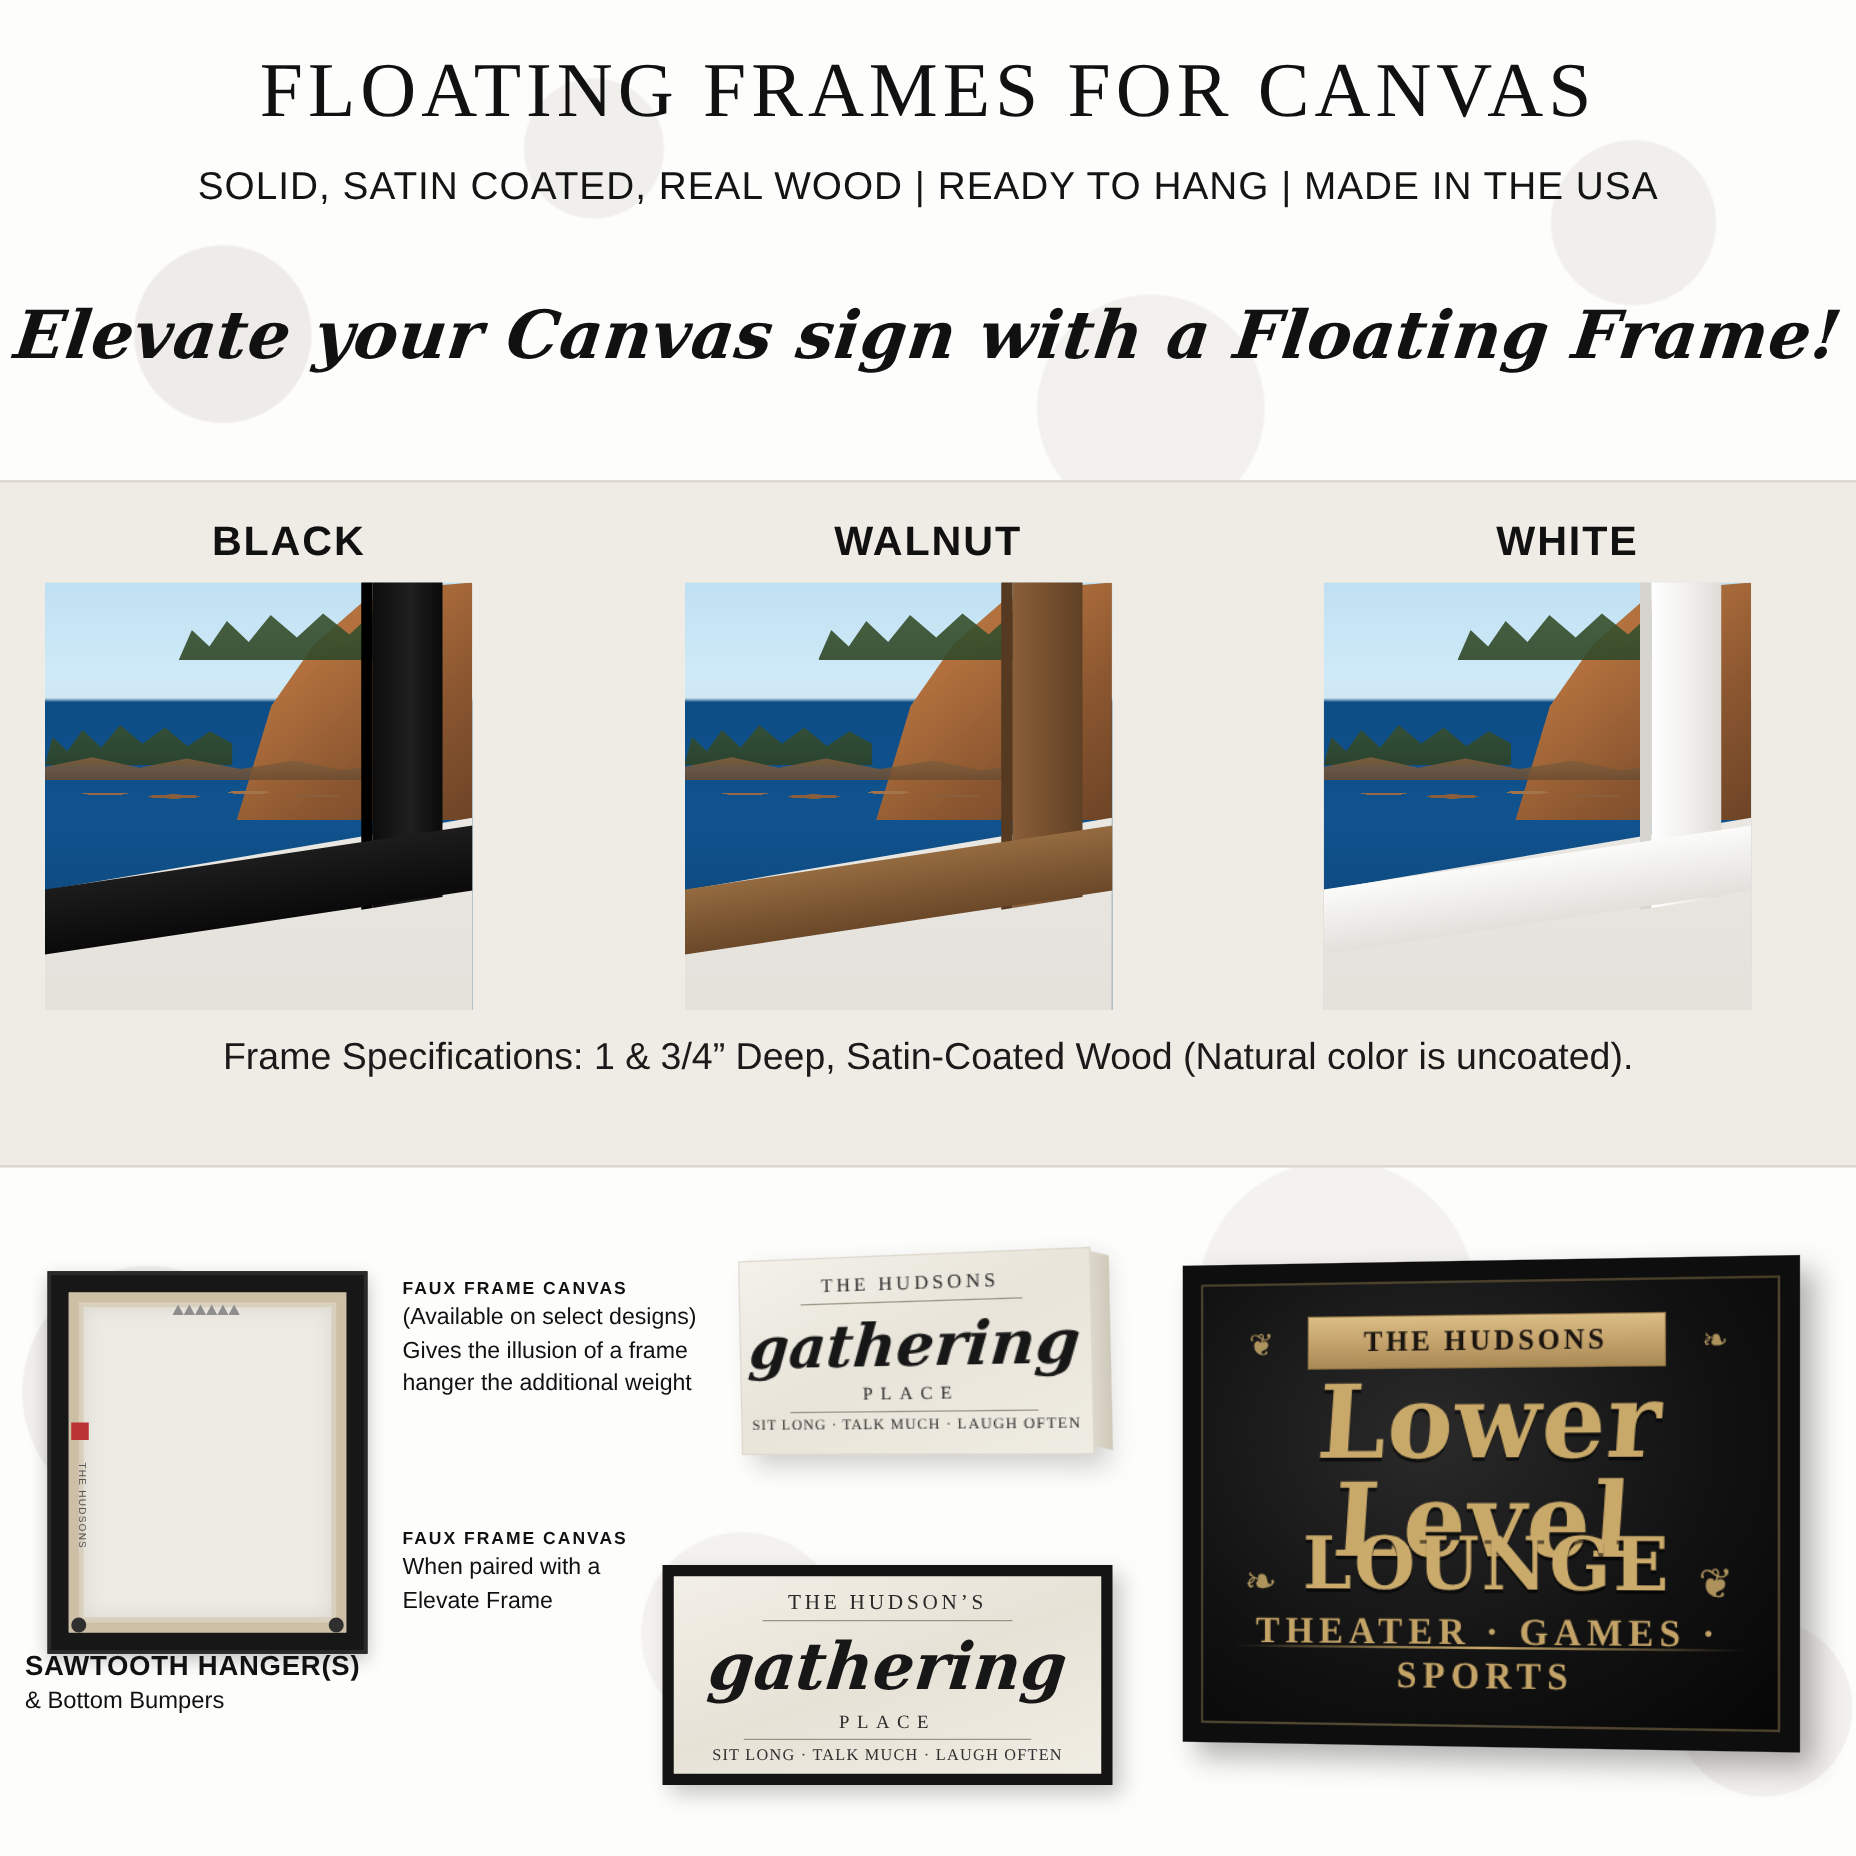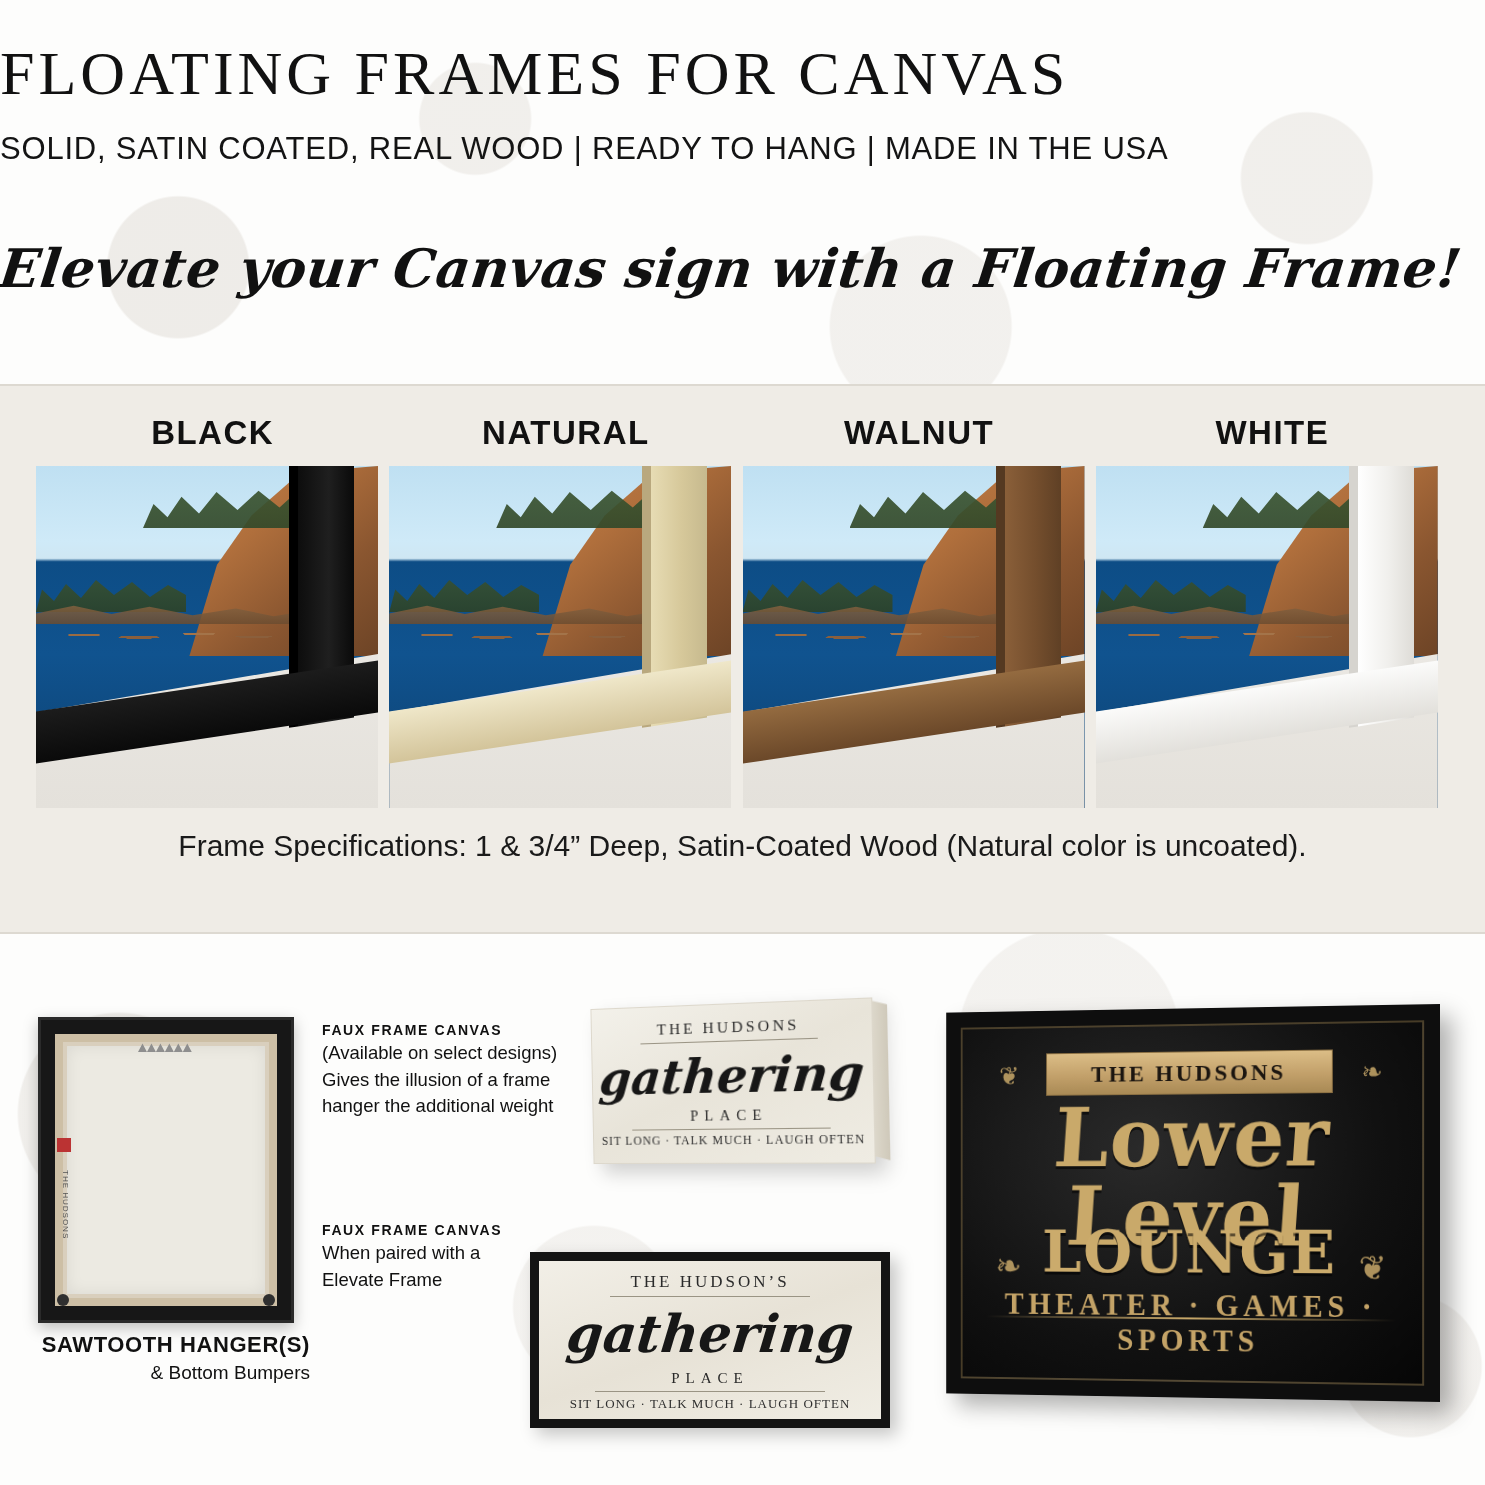--- a/index.html
+++ b/index.html
@@ -29,21 +29,21 @@
       radial-gradient(circle at 72% 70%, rgba(226,222,216,0.35) 0 110px, rgba(0,0,0,0) 112px),
       radial-gradient(circle at 95% 92%, rgba(226,222,216,0.40) 0 70px, rgba(0,0,0,0) 72px),
       #fdfdfc;
   }
 
   
   .header {
     position: absolute;
     top: 0; left: 0; right: 0;
     height: 378px;
-    text-align: left;
+    text-align: center;
   }
   .main-title {
     font-family: "Liberation Serif", serif;
     font-size: 62px;
     letter-spacing: 4px;
     color: #111;
     margin: 38px 0 0 0;
     font-weight: 400;
     white-space: nowrap;
   }
@@ -252,23 +252,23 @@
     left: 20px;
     top: 150px;
     writing-mode: vertical-rl;
     font-size: 8px;
     color: #555;
     letter-spacing: 1px;
   }
   .hanger-caption {
     position: absolute;
     left: 20px;
-    top: 400px;
+    top: 388px;
     width: 290px;
-    text-align: right;
+    text-align: left;
   }
   .hanger-caption .l1 {
     font-size: 22px;
     font-weight: bold;
     letter-spacing: .6px;
     color: #111;
   }
   .hanger-caption .l2 {
     font-size: 19px;
     color: #111;
@@ -486,40 +486,20 @@
           <div class="f-right">
             <div class="f-face" style="background:linear-gradient(90deg,#0d0d0d,#1f1f1f 55%,#0a0a0a);"></div>
             <div class="f-edge" style="left:-9px;top:0;width:9px;height:100%;background:#000;"></div>
           </div>
           <div class="f-bottom">
             <div class="f-face" style="background:linear-gradient(180deg,#1c1c1c,#0a0a0a);"></div>
           </div>
         </div>
       </div>
 
-      <div class="swatch">
-        <div class="swatch-label">NATURAL</div>
-        <div class="photo">
-          <div class="scene">
-            <div class="cliff"></div>
-            <div class="cliff-trees"></div>
-            <div class="trees-left"></div>
-            <div class="shore"></div>
-            <div class="rocks"></div>
-          </div>
-          <div class="wall"></div>
-          <div class="f-right">
-            <div class="f-face" style="background:linear-gradient(90deg,#e7dcb4,#d6c89a 55%,#c6b98e);"></div>
-            <div class="f-edge" style="left:-9px;top:0;width:9px;height:100%;background:#b9a87e;"></div>
-          </div>
-          <div class="f-bottom">
-            <div class="f-face" style="background:linear-gradient(180deg,#efe7c9,#d3c49a);"></div>
-          </div>
-        </div>
-      </div>
 
       <div class="swatch">
         <div class="swatch-label">WALNUT</div>
         <div class="photo">
           <div class="scene">
             <div class="cliff"></div>
             <div class="cliff-trees"></div>
             <div class="trees-left"></div>
             <div class="shore"></div>
             <div class="rocks"></div>

